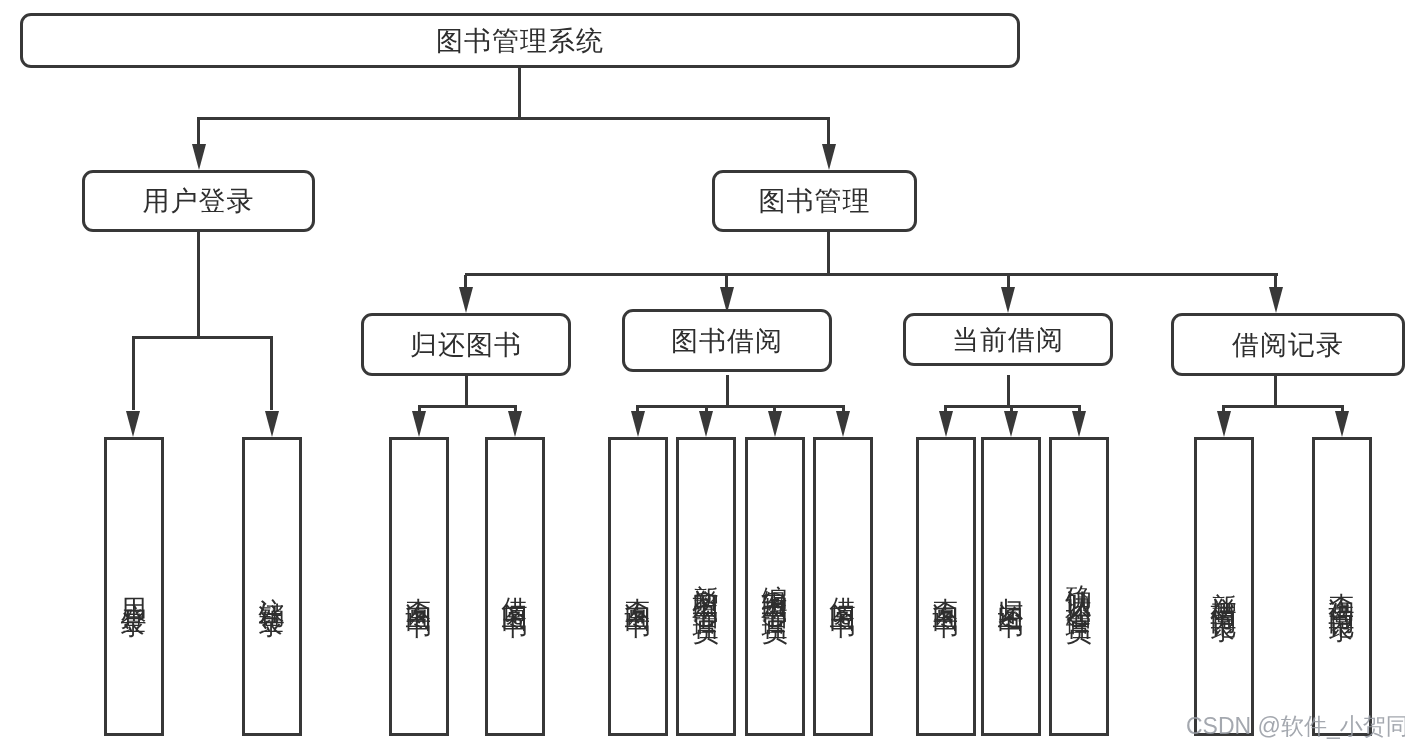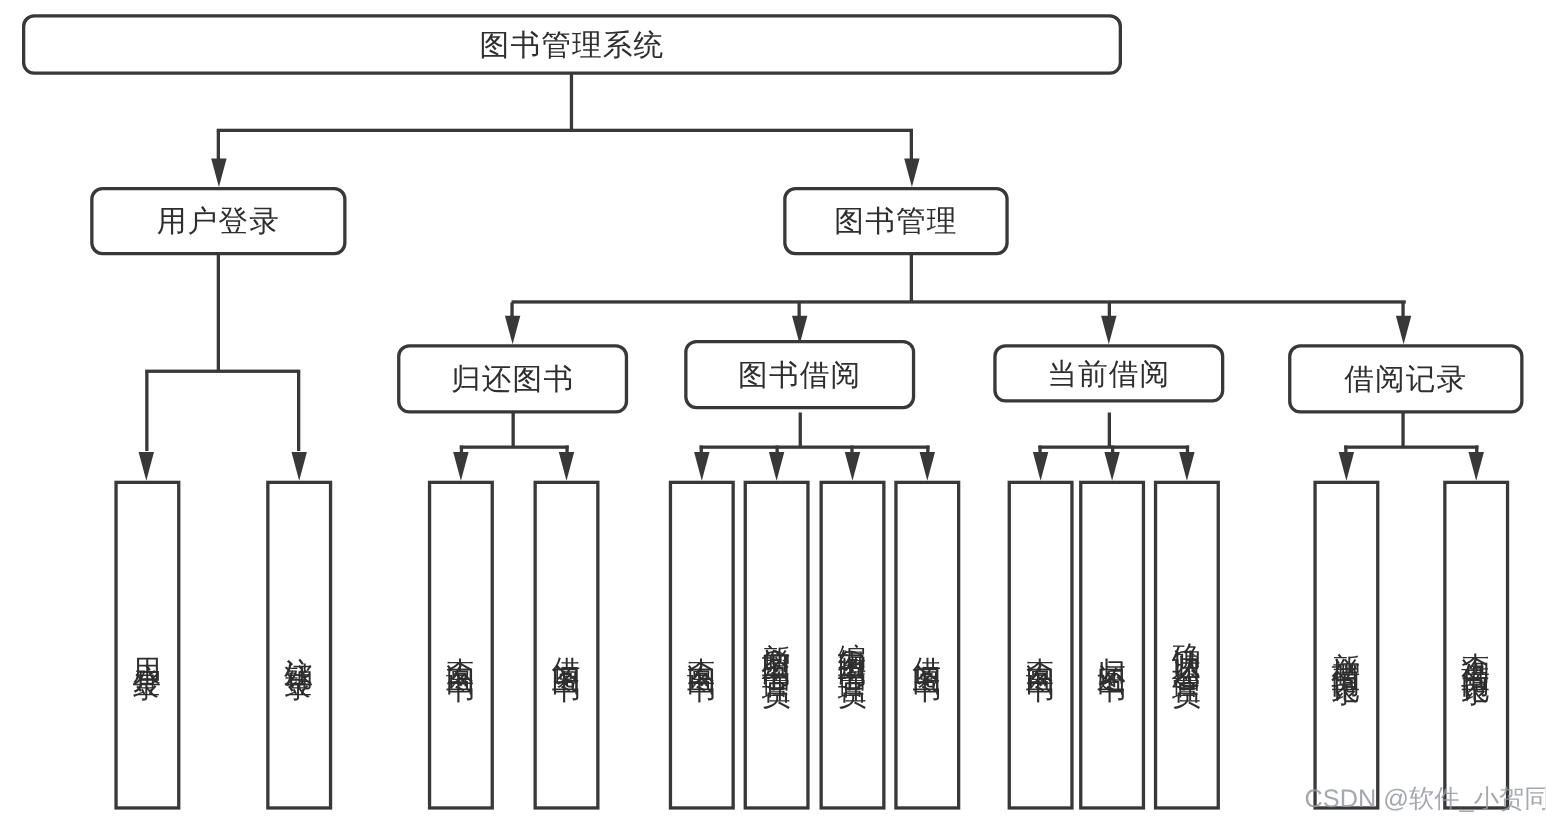--- a/index.html
+++ b/index.html
@@ -82,21 +82,21 @@
   <div class="line" style="left:1007px; top:275px; width:3px; height:14px;"></div>
   <div class="line" style="left:1274px; top:275px; width:3px; height:14px;"></div>
   <div class="arrow" style="left:459px; top:287px;"></div>
   <div class="arrow" style="left:720px; top:287px;"></div>
   <div class="arrow" style="left:1001px; top:287px;"></div>
   <div class="arrow" style="left:1269px; top:287px;"></div>
 
   <div class="box h" style="left:361px; top:313px; width:210px; height:63px;">归还图书</div>
   <div class="box h" style="left:622px; top:309px; width:210px; height:63px;">图书借阅</div>
   <div class="box h" style="left:903px; top:313px; width:210px; height:53px;">当前借阅</div>
-  <div class="box h" style="left:1171px; top:313px; width:214px; height:63px;">借阅记录</div>
+  <div class="box h" style="left:1171px; top:313px; width:234px; height:63px;">借阅记录</div>
 
   <div class="line" style="left:465px; top:375px; width:3px; height:32px;"></div>
   <div class="line" style="left:418px; top:405px; width:99px; height:3px;"></div>
   <div class="line" style="left:418px; top:405px; width:3px; height:8px;"></div>
   <div class="line" style="left:514px; top:405px; width:3px; height:8px;"></div>
   <div class="arrow" style="left:412px; top:411px;"></div>
   <div class="arrow" style="left:508px; top:411px;"></div>
 
   <div class="line" style="left:726px; top:375px; width:3px; height:32px;"></div>
   <div class="line" style="left:636px; top:405px; width:209px; height:3px;"></div>

